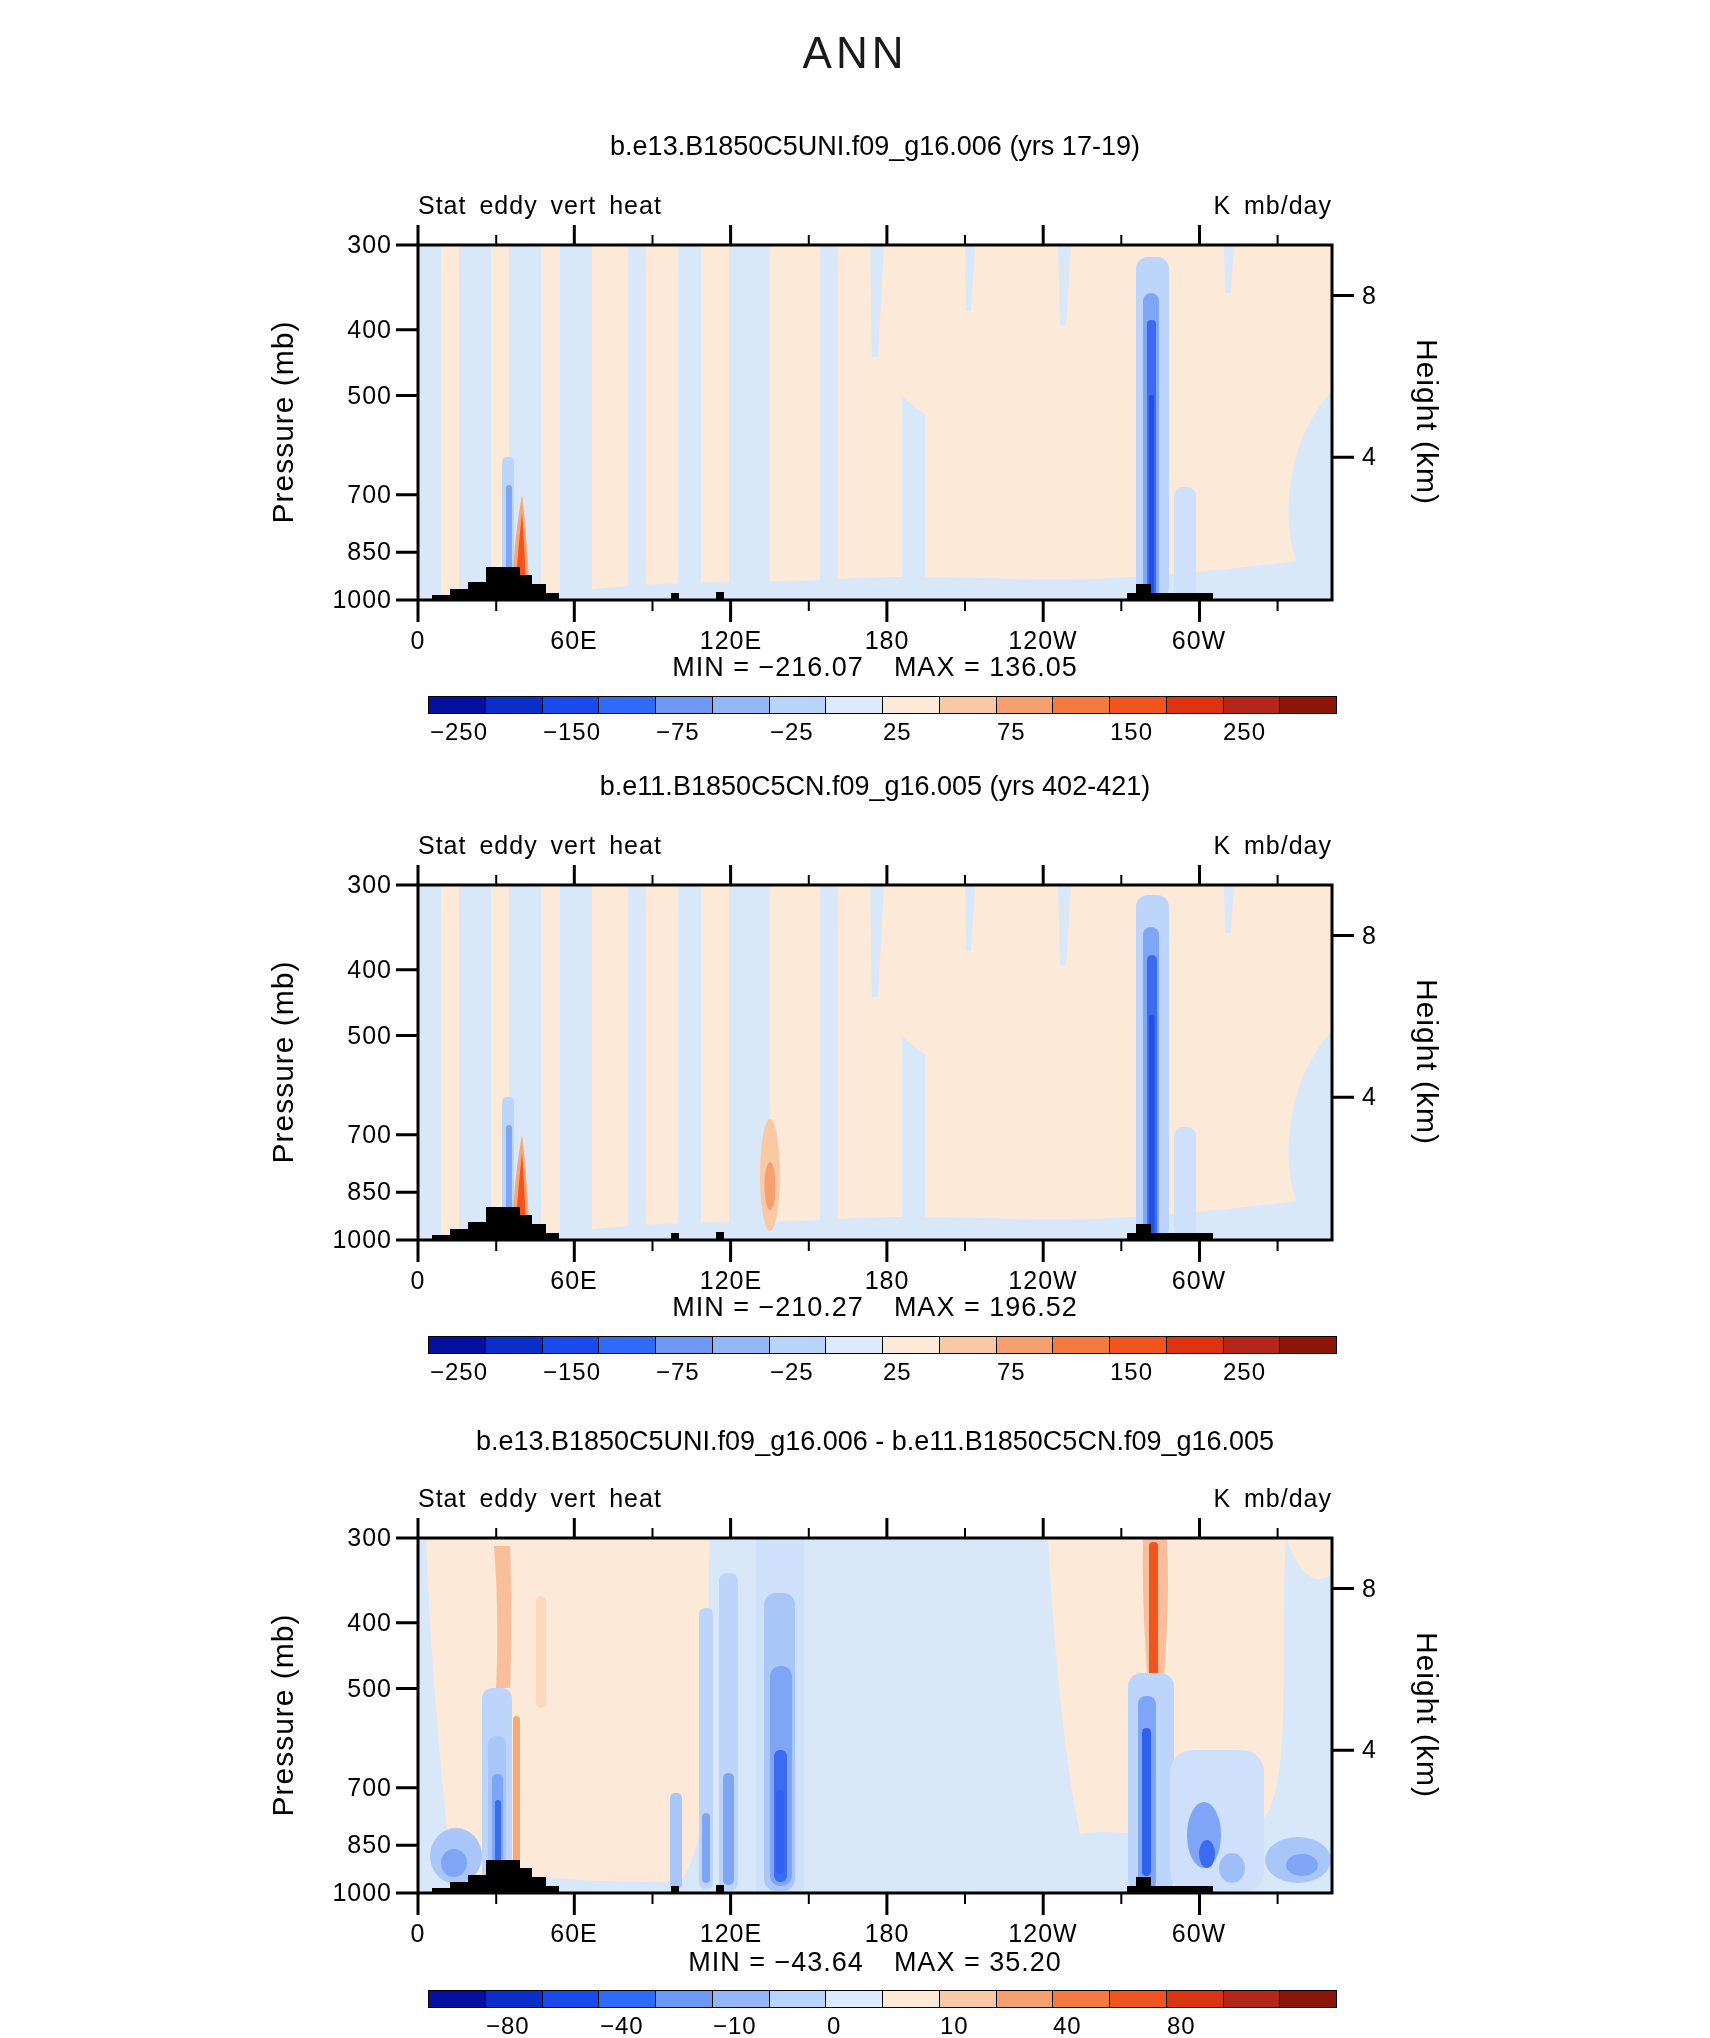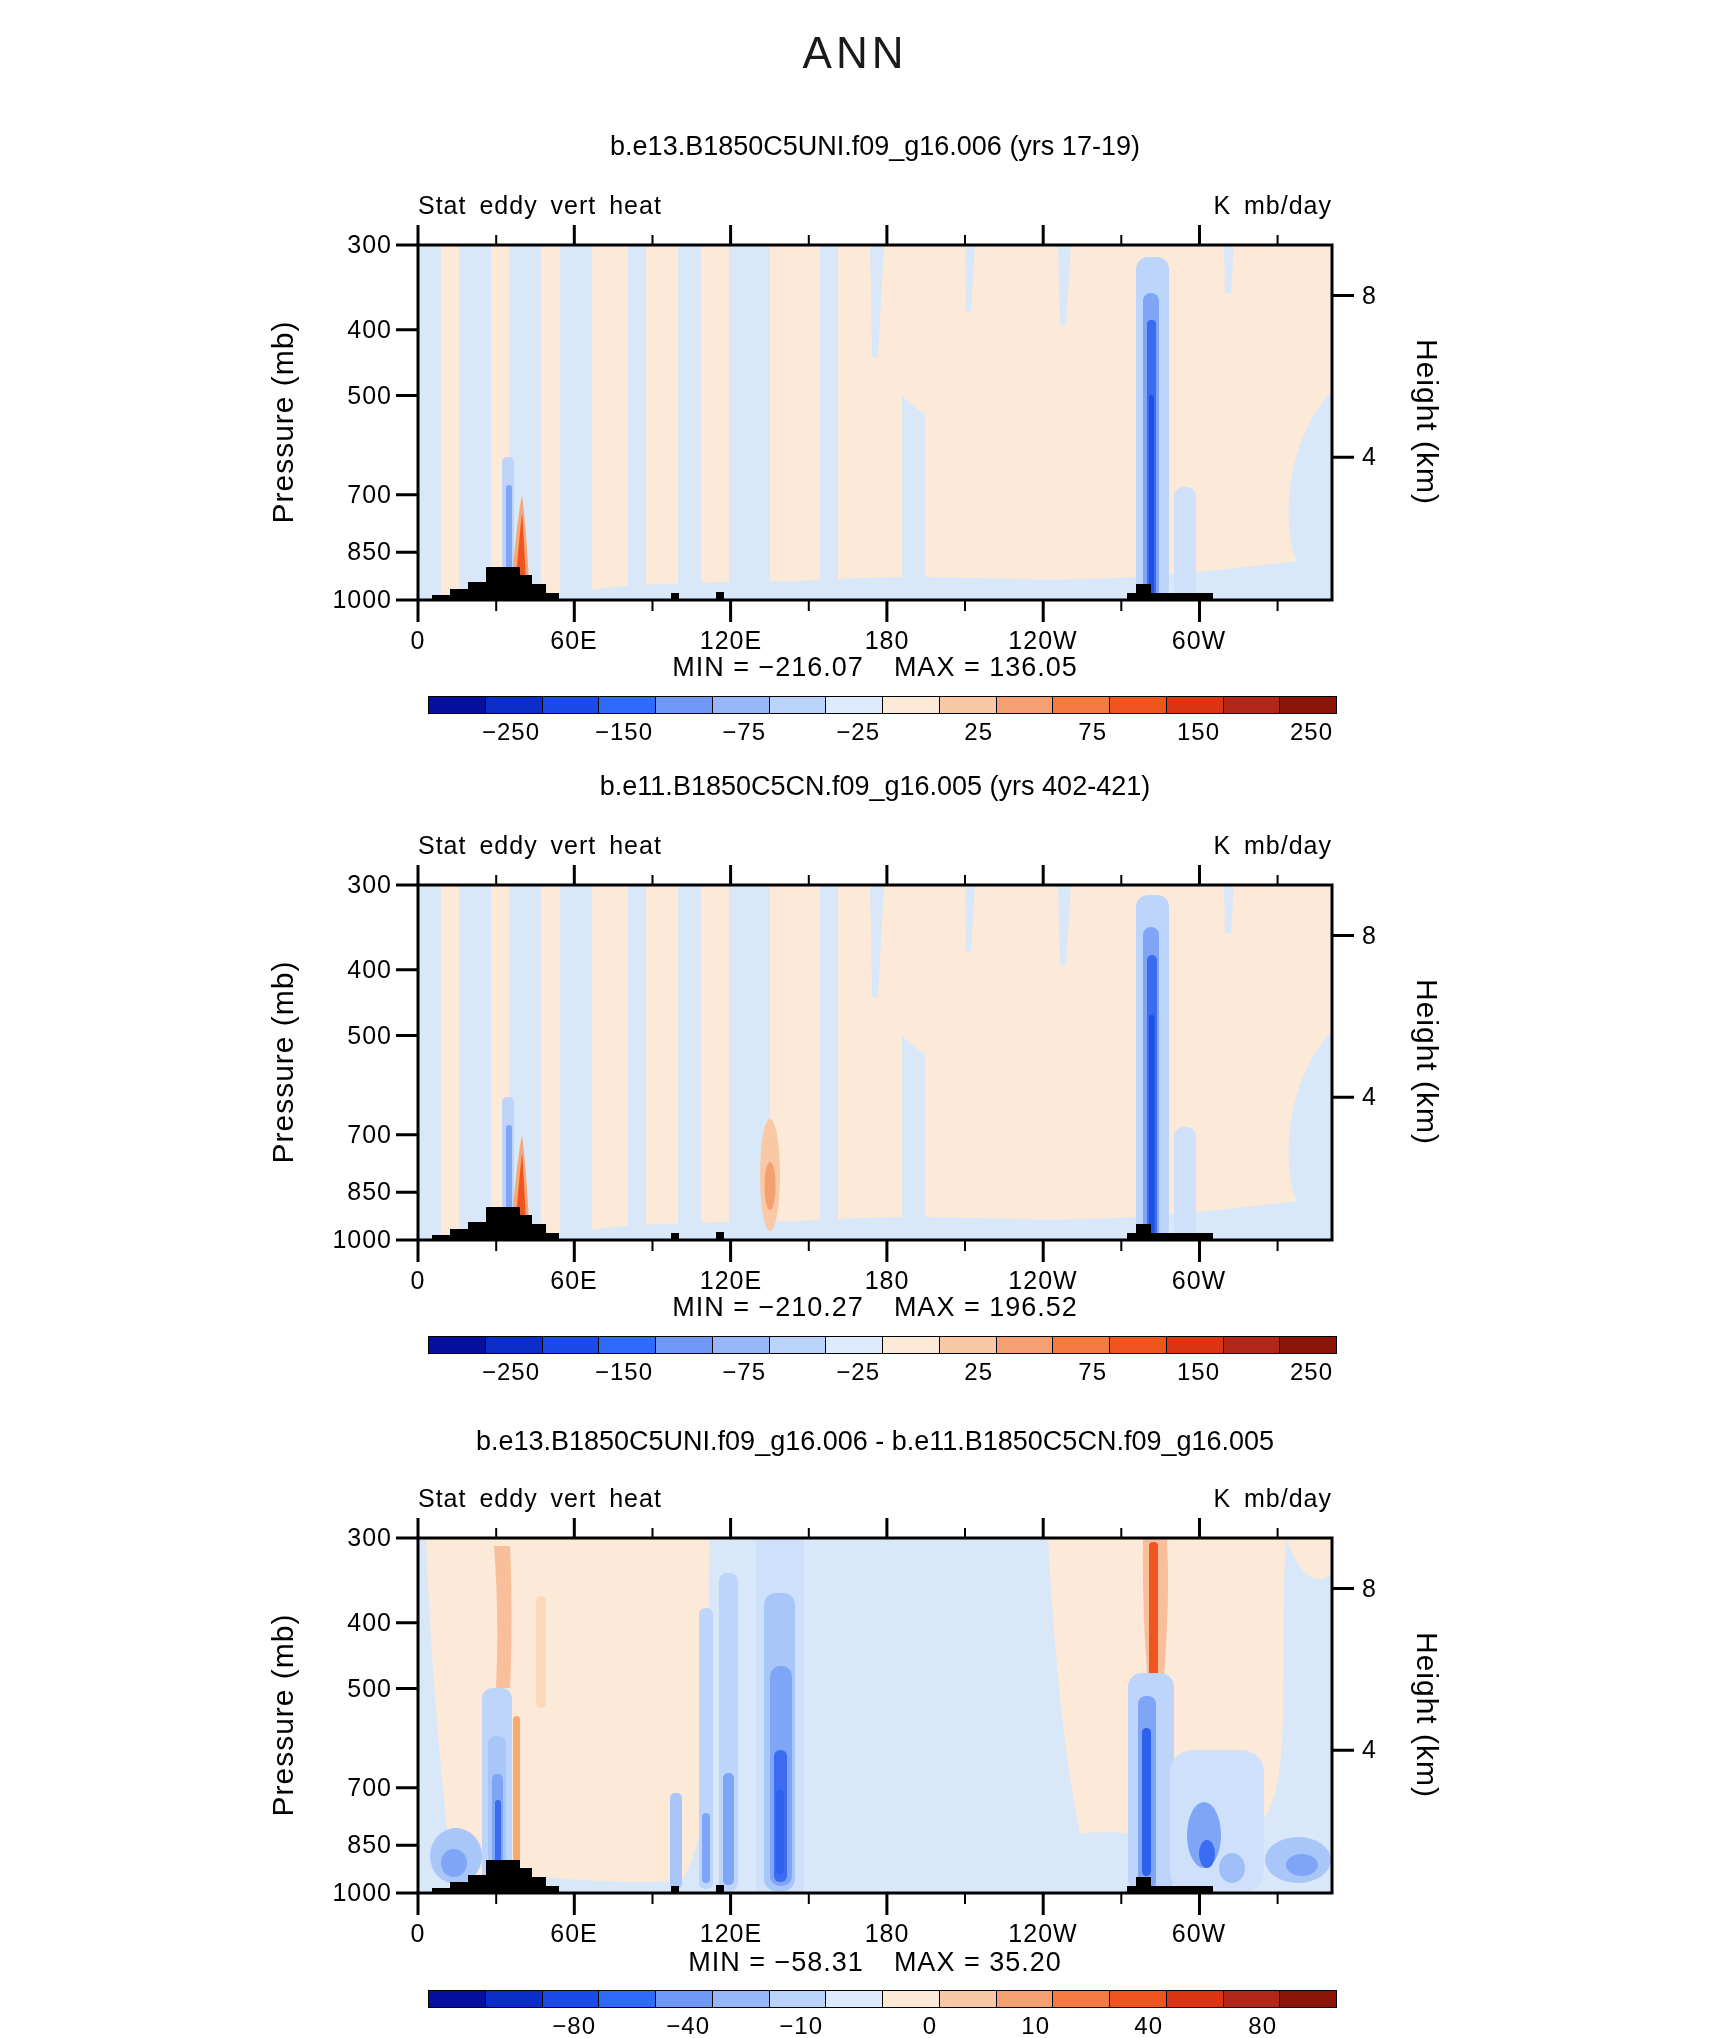--- a/index.html
+++ b/index.html
@@ -15,21 +15,21 @@
   .rtick{position:absolute;left:1362px;width:60px;font-size:25px;letter-spacing:1px;}
   .ylab{position:absolute;font-size:30px;letter-spacing:1px;white-space:nowrap;
       transform:translate(-50%,-50%) rotate(-90deg);}
   .rlab{position:absolute;font-size:30px;letter-spacing:1px;white-space:nowrap;
       transform:translate(-50%,-50%) rotate(90deg);}
   .minmax{position:absolute;left:425px;width:900px;text-align:center;font-size:27px;letter-spacing:1px;}
   .minmax .max{margin-left:30px;}
   .cbar{position:absolute;left:428px;width:907px;height:16px;display:flex;border:1.5px solid #000;}
   .cbar i{flex:1;display:block;border-right:1.4px solid #000;}
   .cbar i:last-child{border-right:none;}
-  .cblab{position:absolute;width:110px;text-align:right;font-size:24px;letter-spacing:1px;}
+  .cblab{position:absolute;width:110px;text-align:left;font-size:24px;letter-spacing:1px;}
   svg.plot{position:absolute;left:388px;width:974px;height:417px;}
 </style>
 </head>
 <body>
 
 <div id="canvas">
 
   <div class="main-title">ANN</div>
 
   <section>
@@ -340,21 +340,21 @@
     <span class="rtick" style="top:1735px">4</span>
 
     <span class="xtick" style="left:353px;top:1919px">0</span>
     <span class="xtick" style="left:509px;top:1919px">60E</span>
     <span class="xtick" style="left:666px;top:1919px">120E</span>
     <span class="xtick" style="left:822px;top:1919px">180</span>
     <span class="xtick" style="left:978px;top:1919px">120W</span>
     <span class="xtick" style="left:1134px;top:1919px">60W</span>
 
     <div class="minmax" style="top:1947px">
-      <span>MIN = −58.31</span><span class="max">MAX =  35.20</span>
+      <span>MIN = −43.64</span><span class="max">MAX =  35.20</span>
     </div>
 
     <svg class="plot" style="top:1508px" viewBox="-30 -30 974 417">
       <defs>
         <clipPath id="p3clip">
             <rect x="0" y="0" width="914" height="355"></rect>
           </clipPath>
       </defs>
       <g clip-path="url(#p3clip)">
         <rect width="914" height="355" fill="#D8E8F9"></rect>

